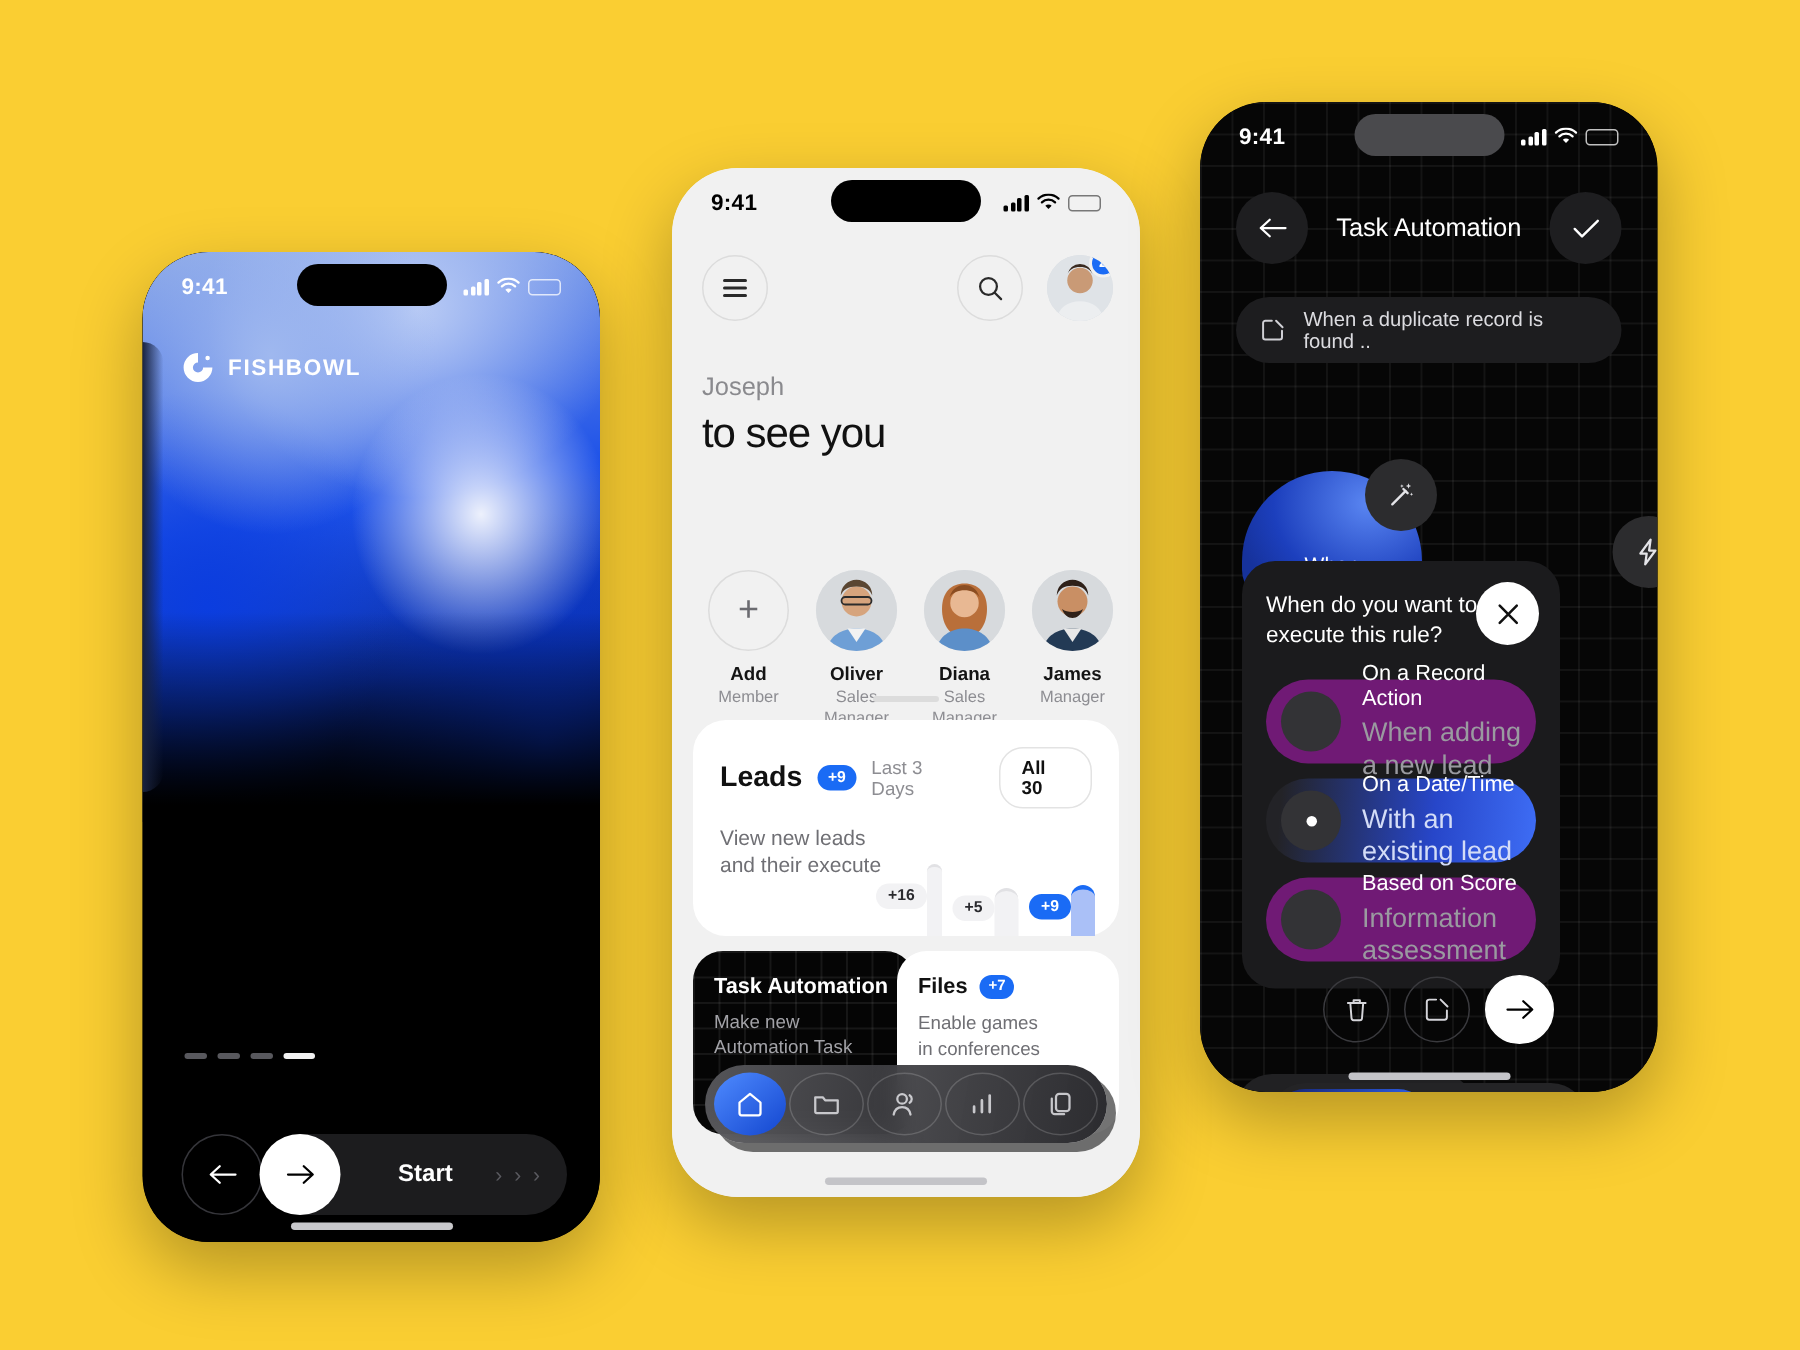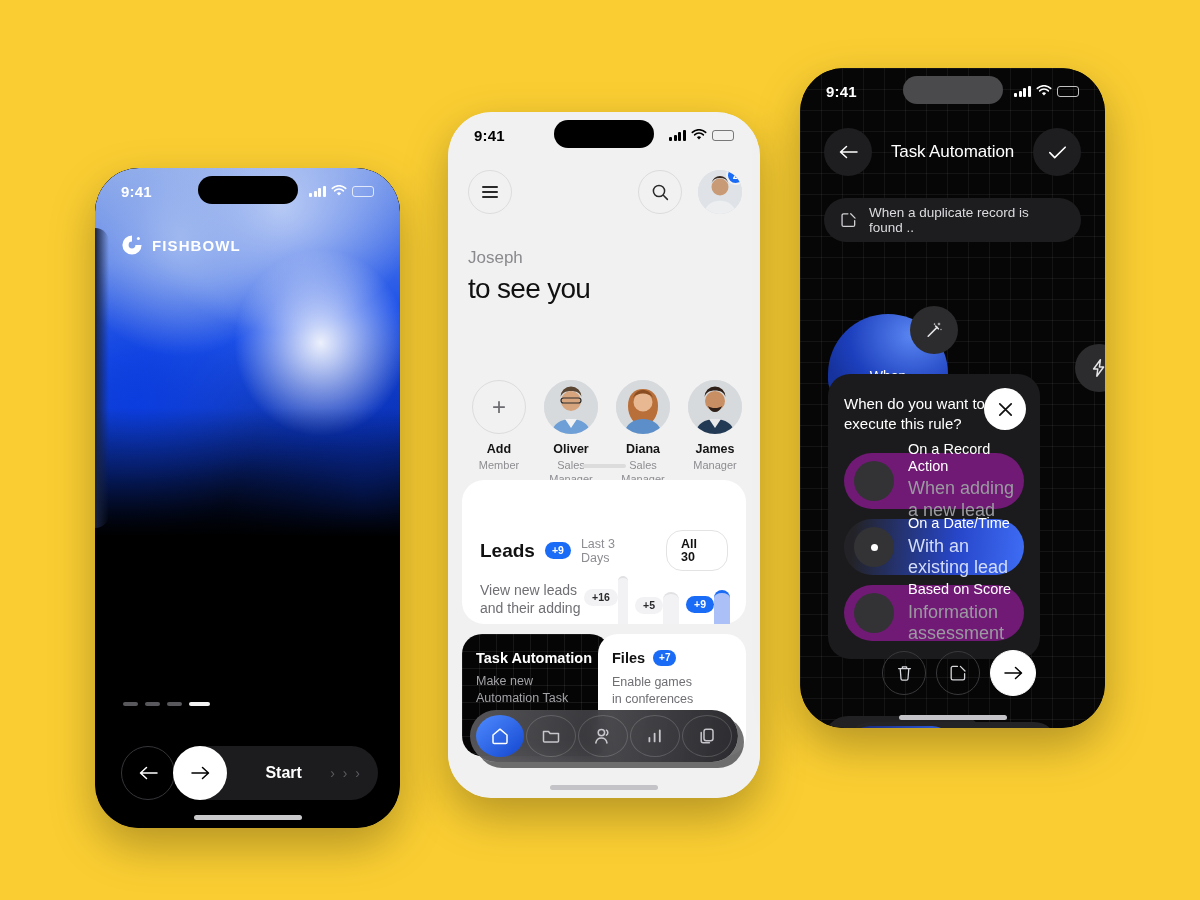--- a/index.html
+++ b/index.html
@@ -79,21 +79,21 @@
   .p1-logo { width:22px; height:22px; position:relative; }
   .p1-logo svg { display:block; }
   .p1-brandname { color:#fff; font-weight:800; font-size:15px; letter-spacing:1.1px; }
   .p1-copy { position:absolute; left:28px; right:24px; bottom:160px; z-index:30; }
   .p1-kicker { color:#9b9ba1; font-size:16px; margin-bottom:14px; }
   .p1-head { color:#fff; font-size:31px; line-height:1.2; font-weight:400; letter-spacing:-.4px; }
   .p1-head b { font-weight:800; }
   .p1-dots { position:absolute; left:28px; bottom:122px; display:flex; gap:7px; z-index:30; }
   .p1-dots i { display:block; width:15px; height:4px; border-radius:2px; background:#58585d; }
   .p1-dots i.on { background:#f2f2f2; width:21px; }
-  .p1-ctarow { position:absolute; left:26px; right:22px; bottom:38px; height:44px; z-index:30; }
+  .p1-ctarow { position:absolute; left:26px; right:22px; bottom:28px; height:44px; z-index:30; }
   .p1-back {
     position:absolute; left:0; top:0; width:54px; height:54px; border-radius:50%;
     border:1.4px solid #35353a; display:flex; align-items:center; justify-content:center; color:#fff;
   }
   .p1-start {
     position:absolute; left:56px; right:0; top:0; height:54px; border-radius:30px;
     background:#1c1c1e; display:flex; align-items:center; padding-left:60px;
   }
   .p1-start-label { color:#fff; font-size:16px; font-weight:700; flex:1; text-align:center; }
   .p1-chevs { color:#5a5a60; font-size:14px; letter-spacing:2px; padding-right:16px; }
@@ -138,21 +138,21 @@
   .p2-m.add .ring { background:transparent; border:1px solid #dcdcdc; color:#6b6b70; font-size:24px; font-weight:300; }
   .p2-mn { font-size:12.5px; font-weight:700; color:#141414; line-height:1.25; }
   .p2-mr { font-size:11px; color:#8d8d92; line-height:1.3; }
 
   .p2-grab { position:absolute; top:352px; left:50%; transform:translateX(-50%); width:44px; height:3.5px; border-radius:2px; background:#dcdcdc; }
 
   .p2-card-leads {
     position:absolute; left:14px; right:14px; top:368px; height:144px;
     background:#fff; border-radius:22px; padding:18px 18px 0;
   }
-  .p2-leadhead { display:flex; align-items:center; gap:10px;margin-top:32px; }
+  .p2-leadhead { display:flex; align-items:center; gap:10px; }
   .p2-leadtitle { font-size:19px; font-weight:700; color:#111; }
   .p2-pill-9 {
     background:#1a6bf5; color:#fff; font-size:10.5px; font-weight:700;
     border-radius:11px; padding:3px 7px; line-height:1;
   }
   .p2-last { margin-left:auto; font-size:12.5px; color:#8d8d92; }
   .p2-all {
     margin-left:12px; border:1px solid #e3e3e3; border-radius:16px;
     font-size:12.5px; font-weight:700; color:#111; padding:7px 14px; line-height:1;
   }
@@ -449,21 +449,21 @@
 
     <div class="p2-card-leads">
       <div class="p2-leadhead">
         <span class="p2-leadtitle">Leads</span>
         <span class="p2-pill-9">+9</span>
         <span class="p2-last">Last 3 Days</span>
         <span class="p2-all">All 30</span>
       </div>
       <div class="p2-leadsub">
         <div>View new leads</div>
-        <div>and their adding</div>
+        <div>and their execute</div>
       </div>
       <div class="p2-bars">
         <div class="p2-bar b1">
           <span class="lbl">+16</span>
           <span class="col"></span>
         </div>
         <div class="p2-bar b2">
           <span class="lbl">+5</span>
           <span class="col"></span>
         </div>

